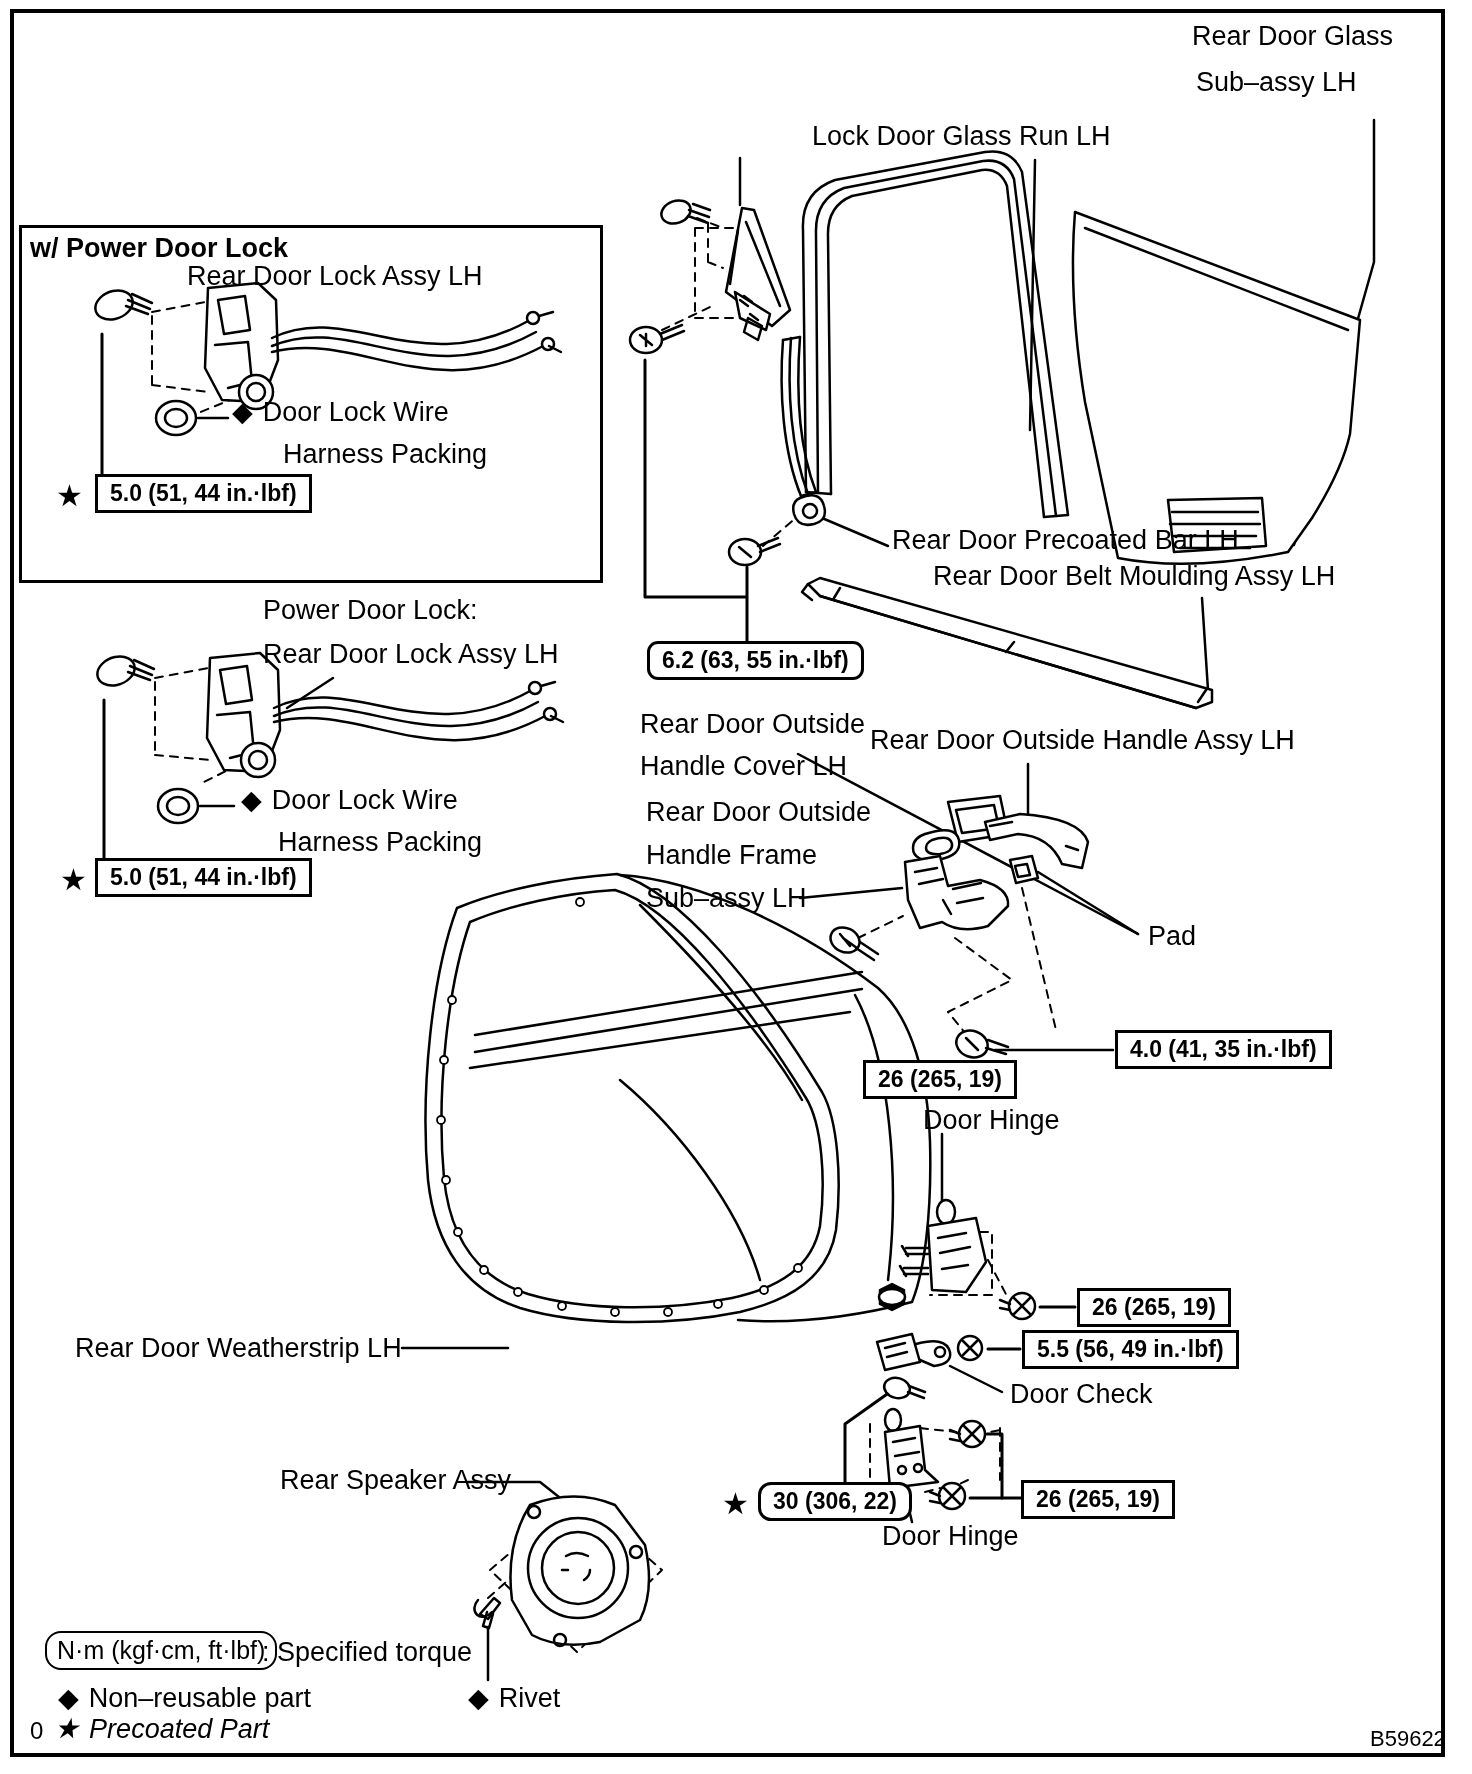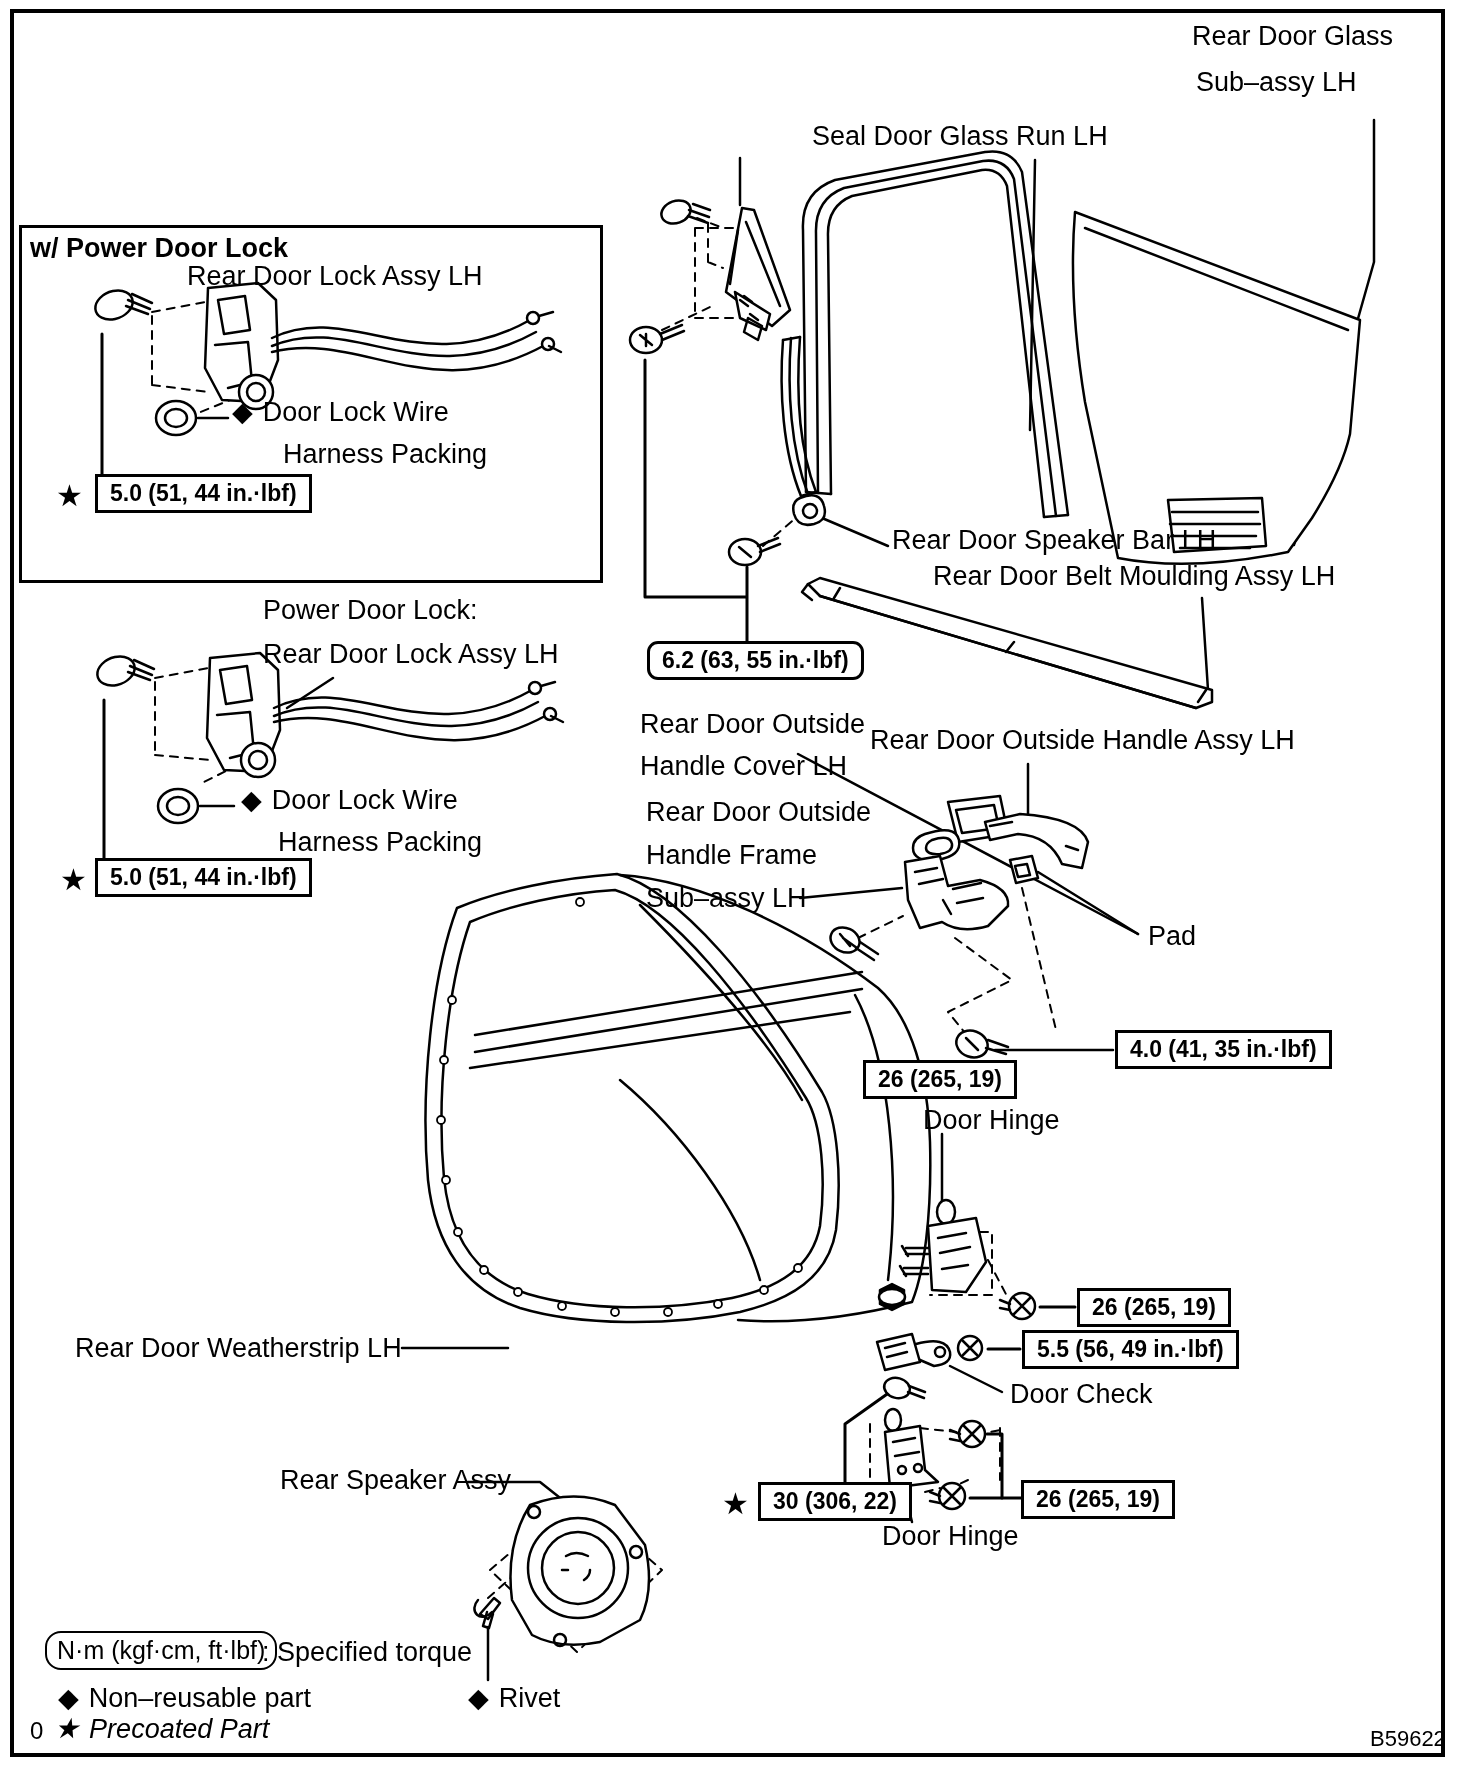--- a/index.html
+++ b/index.html
@@ -269,21 +269,21 @@
     </g>
   </svg>
 
   <div class="secbox" style="left:19px;top:225px;width:578px;height:352px;"></div>
 
   <div class="lbl bold" style="left:30px;top:234px;">w/ Power Door Lock</div>
 
   <div class="lbl" style="left:1192px;top:22px;text-align:center;">Rear Door Glass</div>
   <div class="lbl" style="left:1196px;top:68px;">Sub–assy LH</div>
 
-  <div class="lbl" style="left:812px;top:122px;">Seal Door Glass Run LH</div>
+  <div class="lbl" style="left:812px;top:122px;">Lock Door Glass Run LH</div>
 
 
   <div class="lbl" style="left:187px;top:262px;">Rear Door Lock Assy LH</div>
 
   <div class="lbl" style="left:232px;top:398px;">
     <span class="dia">◆</span><span>Door Lock Wire</span>
   </div>
   <div class="lbl" style="left:283px;top:440px;">Harness Packing</div>
 
   <span class="star" style="left:56px;top:478px;position:absolute;">★</span>
@@ -295,21 +295,21 @@
   <div class="lbl" style="left:241px;top:786px;">
     <span class="dia">◆</span><span>Door Lock Wire</span>
   </div>
   <div class="lbl" style="left:278px;top:828px;">Harness Packing</div>
 
   <span class="star" style="left:60px;top:862px;position:absolute;">★</span>
   <div class="tbox" style="left:95px;top:858px;">5.0 (51, 44 in.·lbf)</div>
 
   <div class="tbox" style="left:647px;top:641px;border-radius:11px;">6.2 (63, 55 in.·lbf)</div>
 
-  <div class="lbl" style="left:892px;top:526px;">Rear Door Speaker Bar LH</div>
+  <div class="lbl" style="left:892px;top:526px;">Rear Door Precoated Bar LH</div>
   <div class="lbl" style="left:933px;top:562px;">Rear Door Belt Moulding Assy LH</div>
 
   <div class="lbl" style="left:640px;top:710px;">Rear Door Outside</div>
   <div class="lbl" style="left:640px;top:752px;">Handle Cover LH</div>
 
   <div class="lbl" style="left:870px;top:726px;">Rear Door Outside Handle Assy LH</div>
 
   <div class="lbl" style="left:646px;top:798px;">Rear Door Outside</div>
   <div class="lbl" style="left:646px;top:841px;">Handle Frame</div>
   <div class="lbl" style="left:646px;top:884px;">Sub–assy LH</div>
@@ -322,21 +322,21 @@
   <div class="lbl" style="left:923px;top:1106px;">Door Hinge</div>
 
   <div class="tbox" style="left:1077px;top:1288px;">26 (265, 19)</div>
   <div class="tbox" style="left:1022px;top:1330px;">5.5 (56, 49 in.·lbf)</div>
 
   <div class="lbl" style="left:1010px;top:1380px;">Door Check</div>
 
   <div class="lbl" style="left:75px;top:1334px;">Rear Door Weatherstrip LH</div>
 
   <span class="star" style="left:722px;top:1486px;position:absolute;">★</span>
-  <div class="tbox" style="left:758px;top:1482px;">30 (306, 22)</div>
+  <div class="tbox" style="left:758px;top:1482px;border-radius:13px;">30 (306, 22)</div>
 
   <div class="tbox" style="left:1021px;top:1480px;">26 (265, 19)</div>
   <div class="lbl" style="left:882px;top:1522px;">Door Hinge</div>
 
   <div class="lbl" style="left:280px;top:1466px;">Rear Speaker Assy</div>
 
   <div class="lbl" style="left:468px;top:1684px;">
     <span class="dia">◆</span><span>Rivet</span>
   </div>
 

